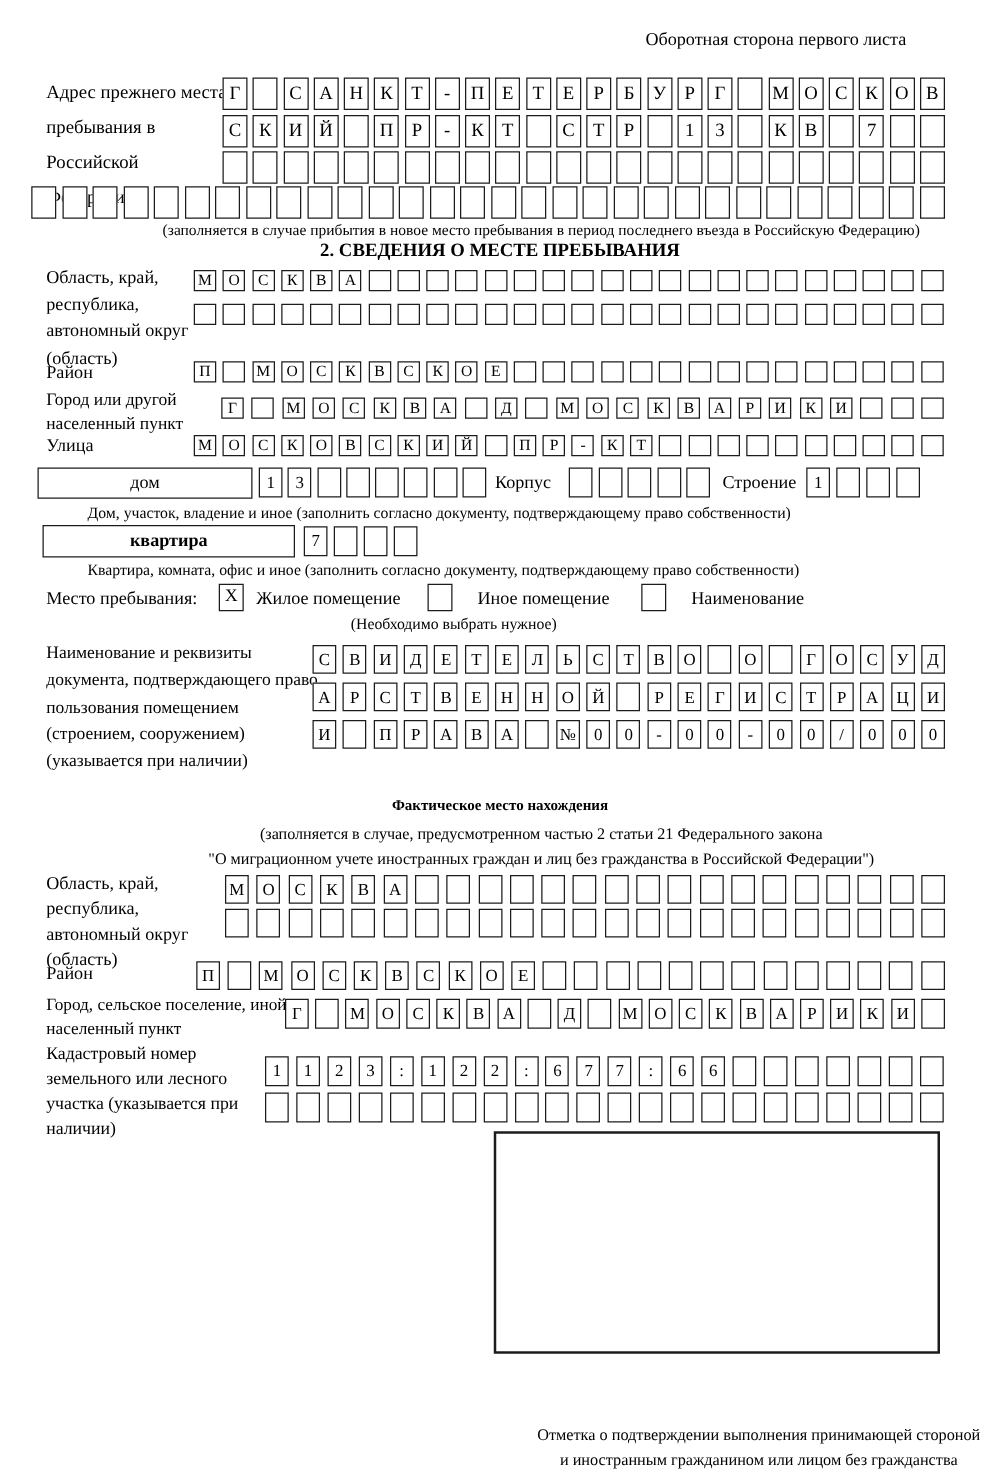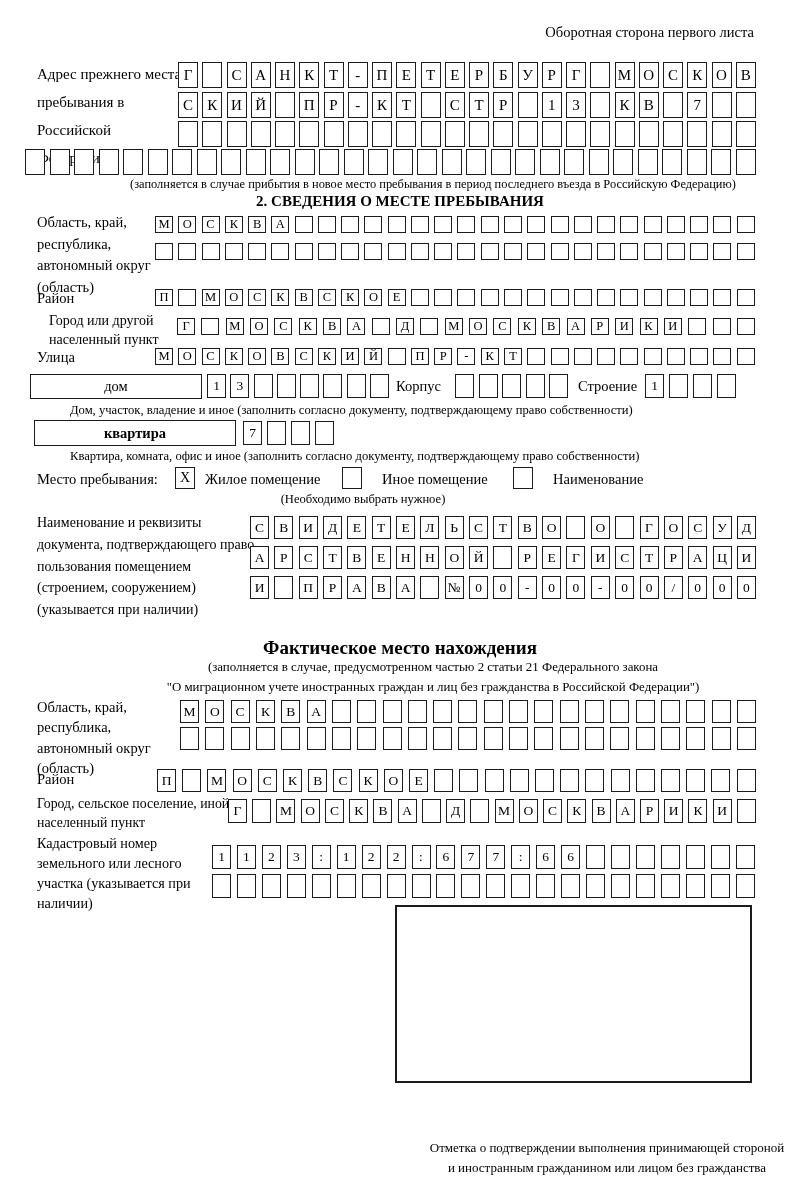--- a/index.html
+++ b/index.html
@@ -33,21 +33,21 @@
     box-sizing:border-box; border:1.7px solid #1c1c1c; width:20px; height:22px;
     display:flex; align-items:center; justify-content:center; font-size:14px;
   }
   .stampbox { box-sizing:border-box; border:2px solid #1c1c1c; background:#fff; }
 </style>
 </head>
 <body>
 
 <div class="page">
 
-  <div class="abs lbl" style="top:22px; right:46px; font-size:14.5px;">Оборотная сторона первого листа</div>
+  <div class="abs lbl" style="top:22px; right:75px; font-size:14.5px;">Оборотная сторона первого листа</div>
 
   <div class="abs lbl" style="left:37px; top:60px; width:148px; line-height:28px; font-size:15px;">Адрес прежнего места пребывания в Российской Федерации</div>
 
   <div class="abs cells h26" style="left:178px; top:62px;  width:578px;">
       <span class="cell">Г</span>
       <span class="cell"></span>
       <span class="cell">С</span>
       <span class="cell">А</span>
       <span class="cell">Н</span>
       <span class="cell">К</span>
@@ -240,21 +240,21 @@
       <span class="cell"></span>
       <span class="cell"></span>
       <span class="cell"></span>
       <span class="cell"></span>
       <span class="cell"></span>
       <span class="cell"></span>
       <span class="cell"></span>
       <span class="cell"></span>
     </div>
 
-  <div class="abs lbl" style="left:37px; top:311px; width:145px; line-height:19px; font-size:14px;margin-left:12px;">Город или другой населенный пункт</div>
+  <div class="abs lbl" style="left:37px; top:311px; width:145px; line-height:19px; font-size:14px;">Город или другой населенный пункт</div>
   <div class="abs cells h17" style="left:177px; top:318px; width:578px;">
       <span class="cell">Г</span>
       <span class="cell"></span>
       <span class="cell">М</span>
       <span class="cell">О</span>
       <span class="cell">С</span>
       <span class="cell">К</span>
       <span class="cell">В</span>
       <span class="cell">А</span>
       <span class="cell"></span>
@@ -418,21 +418,21 @@
       <span class="cell">0</span>
       <span class="cell">-</span>
       <span class="cell">0</span>
       <span class="cell">0</span>
       <span class="cell">/</span>
       <span class="cell">0</span>
       <span class="cell">0</span>
       <span class="cell">0</span>
     </div>
 
-  <div class="abs title center" style="top:637px; font-size:19px;text-align:center;">Фактическое место нахождения</div>
+  <div class="abs title center" style="top:637px; font-size:12px;text-align:center;">Фактическое место нахождения</div>
   <div class="abs caption center" style="top:660px; font-size:12.9px;">(заполняется в случае, предусмотренном частью 2 статьи 21 Федерального закона</div>
   <div class="abs caption center" style="top:680px; font-size:12.9px;">"О миграционном учете иностранных граждан и лиц без гражданства в Российской Федерации")</div>
 
   <div class="abs lbl" style="left:37px; top:697px; width:152px; line-height:20.3px; font-size:14.5px;">Область, край, республика, автономный округ (область)</div>
   <div class="abs cells h23" style="left:180px; top:700px; width:576px;">
       <span class="cell">М</span>
       <span class="cell">О</span>
       <span class="cell">С</span>
       <span class="cell">К</span>
       <span class="cell">В</span>

